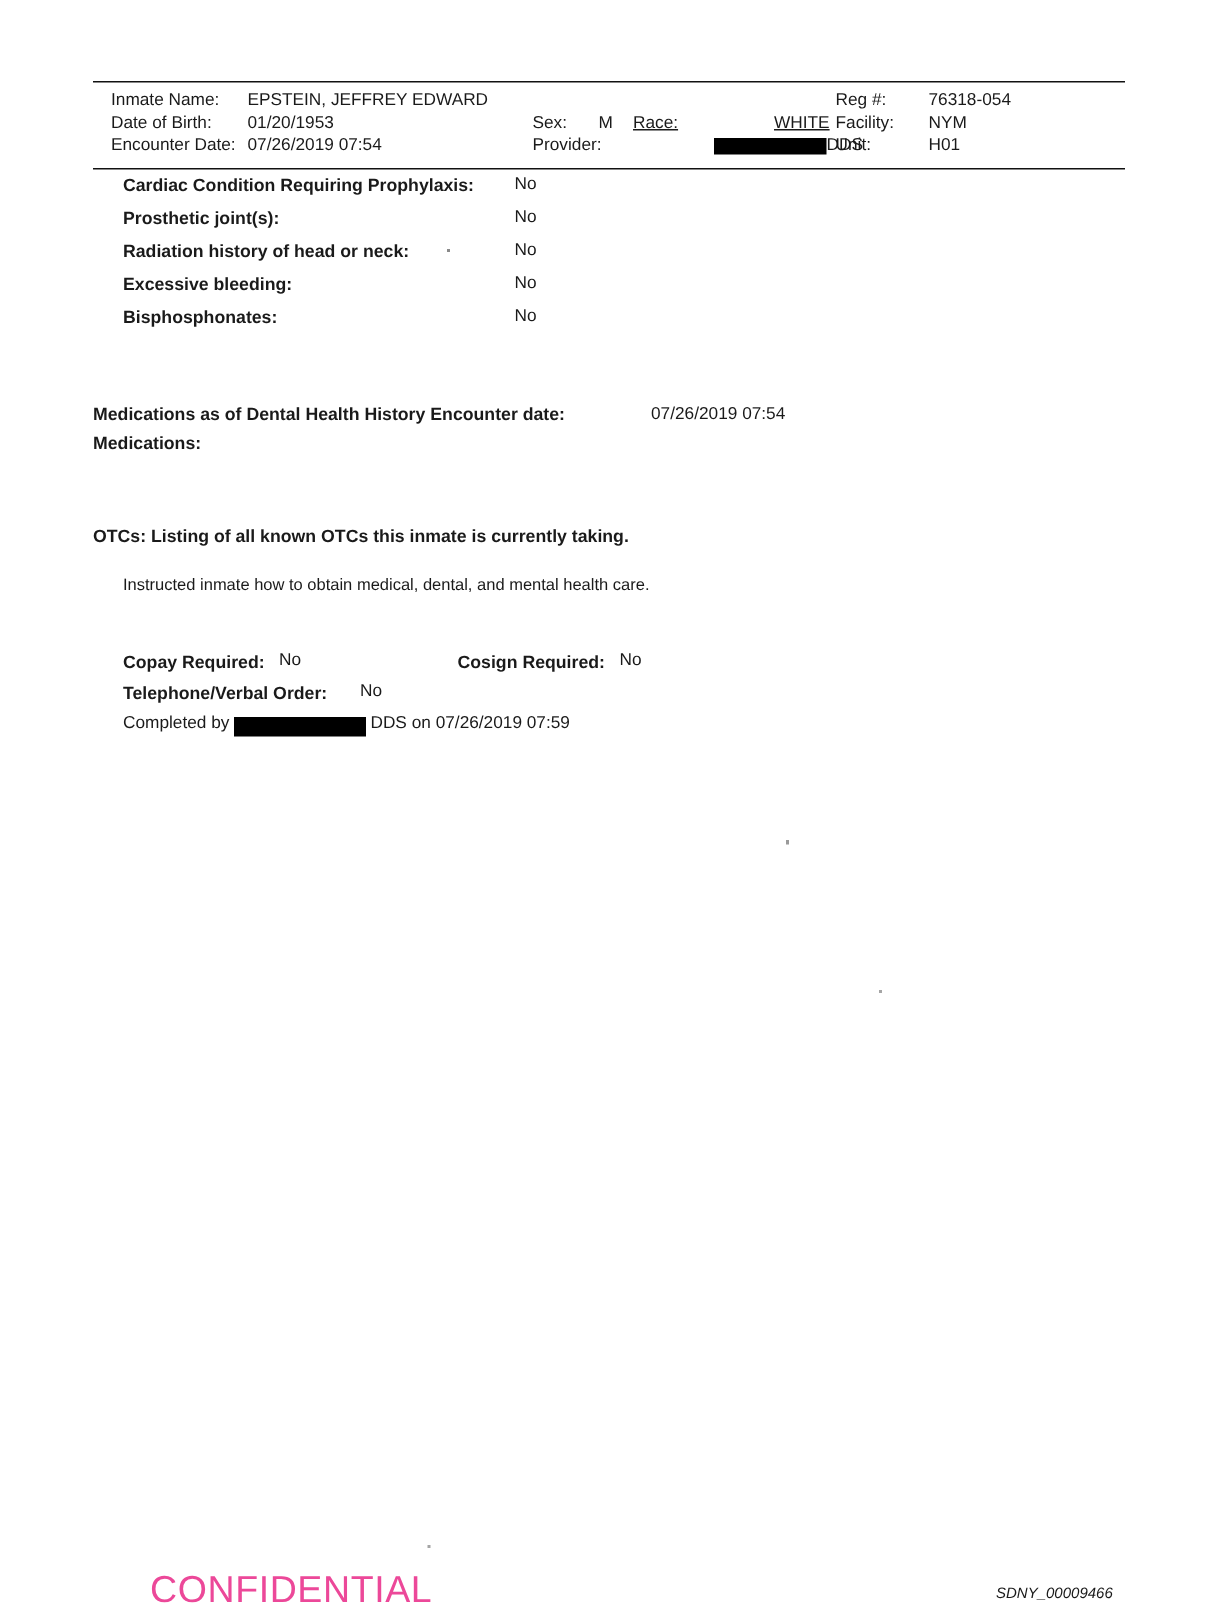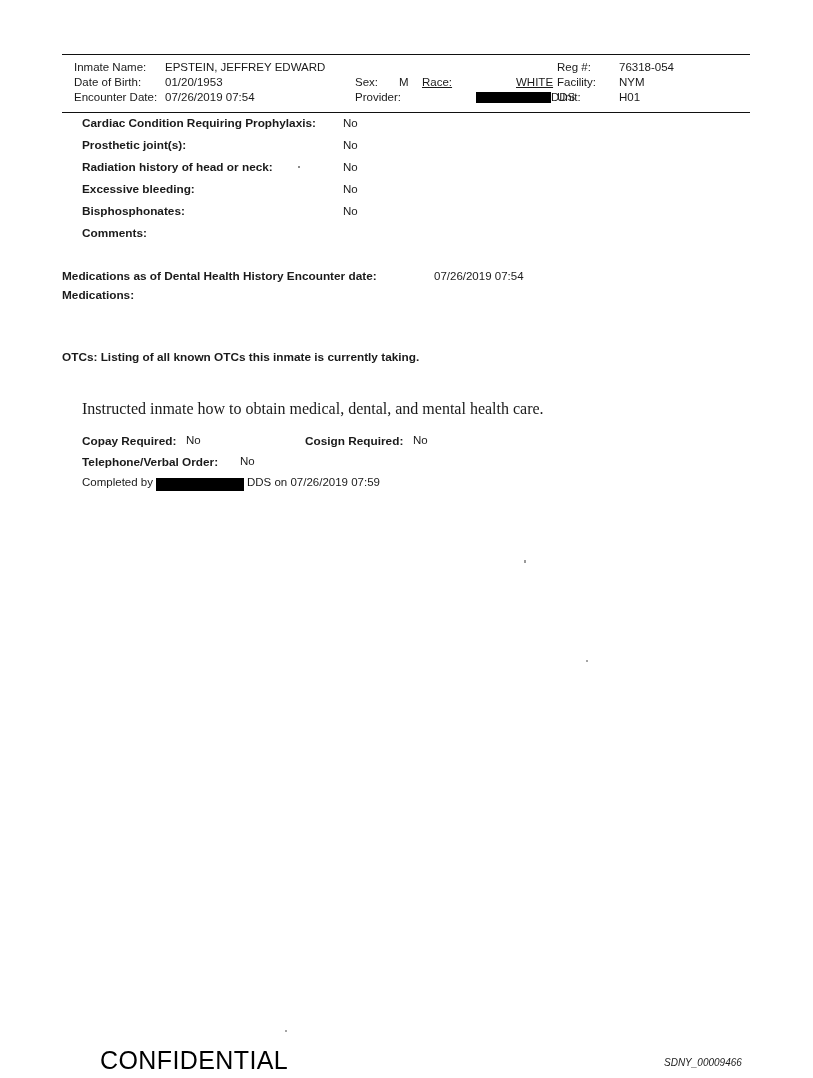--- a/index.html
+++ b/index.html
@@ -141,23 +141,22 @@
     left: 62px;
     top: 350px;
     font-size: 11.8px;
     font-weight: bold;
   }
 
   
   .instructed {
     position: absolute;
     left: 82px;
-    top: 400px;
-    font-size: 16px;
-    font-family: Liberation Serif, serif;
+    top: 384px;
+    font-size: 11px;
   }
   .f-copay-lbl {
     position: absolute;
     left: 82px;
     top: 434px;
     font-size: 11.8px;
     font-weight: bold;
   }
   .f-copay-val {
     position: absolute;
@@ -328,24 +327,20 @@
       <span class="qlabel">Radiation history of head or neck:</span>
       <span class="qval">No</span>
     </div>
     <div class="qrow">
       <span class="qlabel">Excessive bleeding:</span>
       <span class="qval">No</span>
     </div>
     <div class="qrow">
       <span class="qlabel">Bisphosphonates:</span>
       <span class="qval">No</span>
-    </div>
-    <div class="qrow">
-      <span class="qlabel">Comments:</span>
-      <span class="qval"></span>
     </div>
   </div>
   <div class="speck1"></div>
 
   <div class="med-head">Medications as of Dental Health History Encounter date:</div>
   <div class="med-head-date">07/26/2019 07:54</div>
   <div class="med-sub">Medications:</div>
   <div class="otc">OTCs:  Listing of all known OTCs this inmate is currently taking.</div>
 
   <div class="instructed">Instructed inmate how to obtain medical, dental, and mental health care.</div>
@@ -359,16 +354,16 @@
 
   <div class="f-comp">
     <span>Completed by</span><span class="redact redact-sig">&nbsp;</span><span>DDS on 07/26/2019 07:59</span>
   </div>
 
   <div class="speck2"></div>
   <div class="speck3"></div>
   <div class="speck4"></div>
 
 
-  <div class="confidential" style="color: #000000;">CONFIDENTIAL</div>
+  <div class="confidential" style="color: #ec4899;">CONFIDENTIAL</div>
   <div class="bates">SDNY_00009466</div>
 
 </div>
 
 </body></html>

